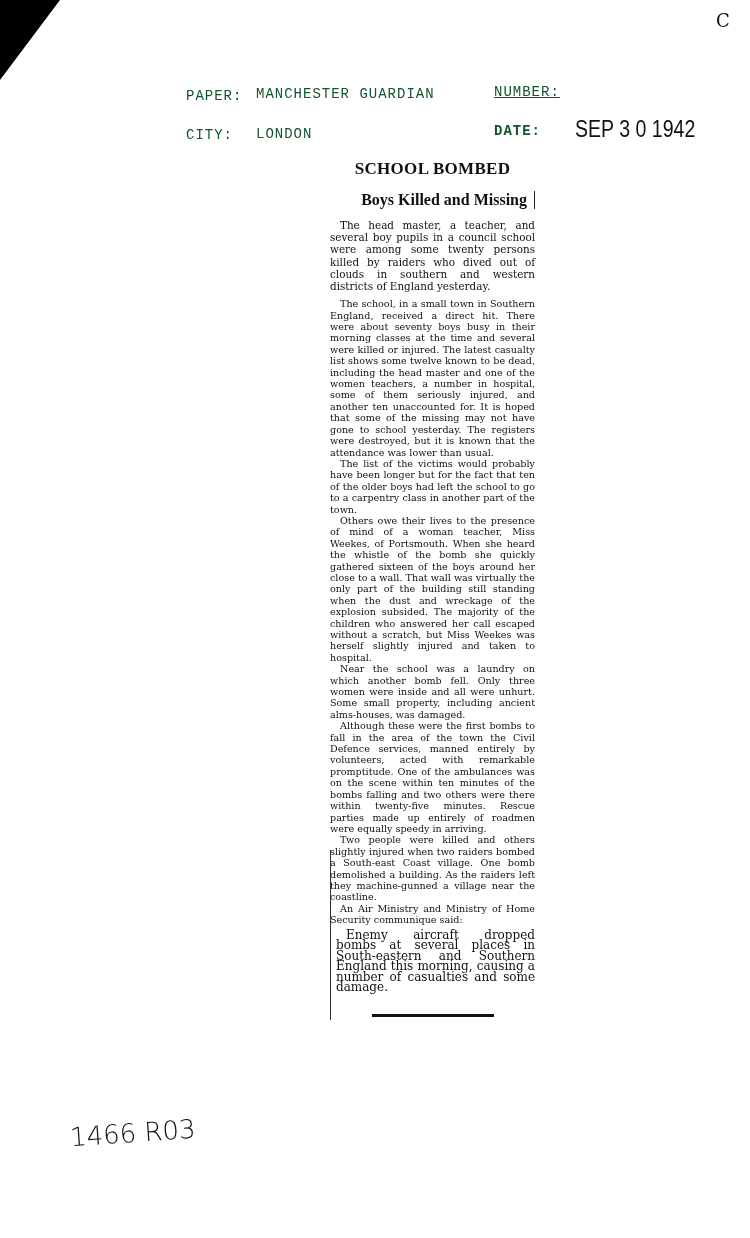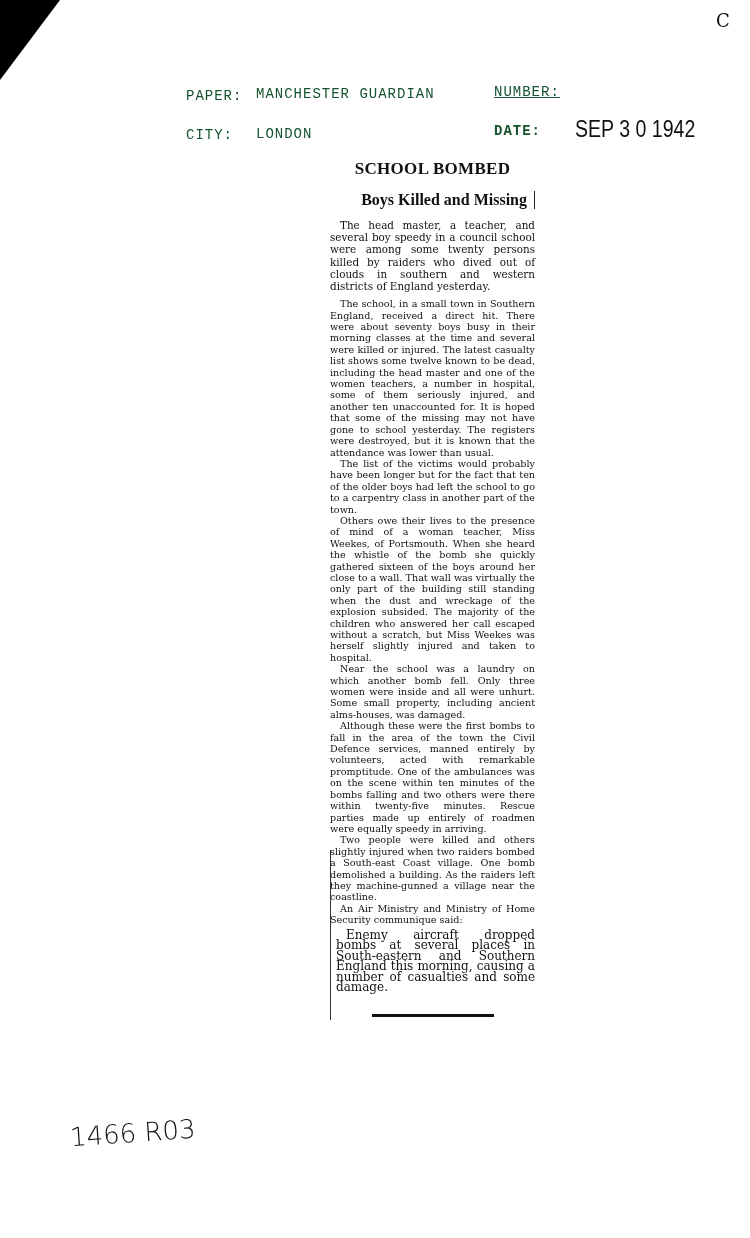--- a/index.html
+++ b/index.html
@@ -31,21 +31,21 @@
 <div class="hdr" style="left:494px;top:84px;text-decoration:underline;">NUMBER:</div>
 <div class="hdr" style="left:186px;top:127px;">CITY:</div>
 <div class="hdr" style="left:256px;top:126px;">LONDON</div>
 <div class="hdr" style="left:494px;top:123px;font-weight:bold;">DATE:</div>
 <div class="date-val">SEP 3 0 1942</div>
 
 <div class="article">
   <h1 class="headline">SCHOOL BOMBED</h1>
   <h2 class="subhead">Boys Killed and Missing</h2>
   <div class="body">
-    <p class="lead">The head master, a teacher, and several boy speedy in a council school were among some twenty persons killed by raiders who dived out of clouds in southern and western districts of England yesterday.</p>
+    <p class="lead">The head master, a teacher, and several boy pupils in a council school were among some twenty persons killed by raiders who dived out of clouds in southern and western districts of England yesterday.</p>
     <p>The school, in a small town in Southern England, received a direct hit. There were about seventy boys busy in their morning classes at the time and several were killed or injured. The latest casualty list shows some twelve known to be dead, including the head master and one of the women teachers, a number in hospital, some of them seriously injured, and another ten unaccounted for. It is hoped that some of the missing may not have gone to school yesterday. The registers were destroyed, but it is known that the attendance was lower than usual.</p>
     <p>The list of the victims would probably have been longer but for the fact that ten of the older boys had left the school to go to a carpentry class in another part of the town.</p>
     <p>Others owe their lives to the presence of mind of a woman teacher, Miss Weekes, of Portsmouth. When she heard the whistle of the bomb she quickly gathered sixteen of the boys around her close to a wall. That wall was virtually the only part of the building still standing when the dust and wreckage of the explosion subsided. The majority of the children who answered her call escaped without a scratch, but Miss Weekes was herself slightly injured and taken to hospital.</p>
     <p>Near the school was a laundry on which another bomb fell. Only three women were inside and all were unhurt. Some small property, including ancient alms-houses, was damaged.</p>
     <p>Although these were the first bombs to fall in the area of the town the Civil Defence services, manned entirely by volunteers, acted with remarkable promptitude. One of the ambulances was on the scene within ten minutes of the bombs falling and two others were there within twenty-five minutes. Rescue parties made up entirely of roadmen were equally speedy in arriving.</p>
     <p>Two people were killed and others slightly injured when two raiders bombed a South-east Coast village. One bomb demolished a building. As the raiders left they machine-gunned a village near the coastline.</p>
     <p>An Air Ministry and Ministry of Home Security communique said:</p>
     <p class="quote">Enemy aircraft dropped bombs at several places in South-eastern and Southern England this morning, causing a number of casualties and some damage.</p>
   </div>
 </div>

